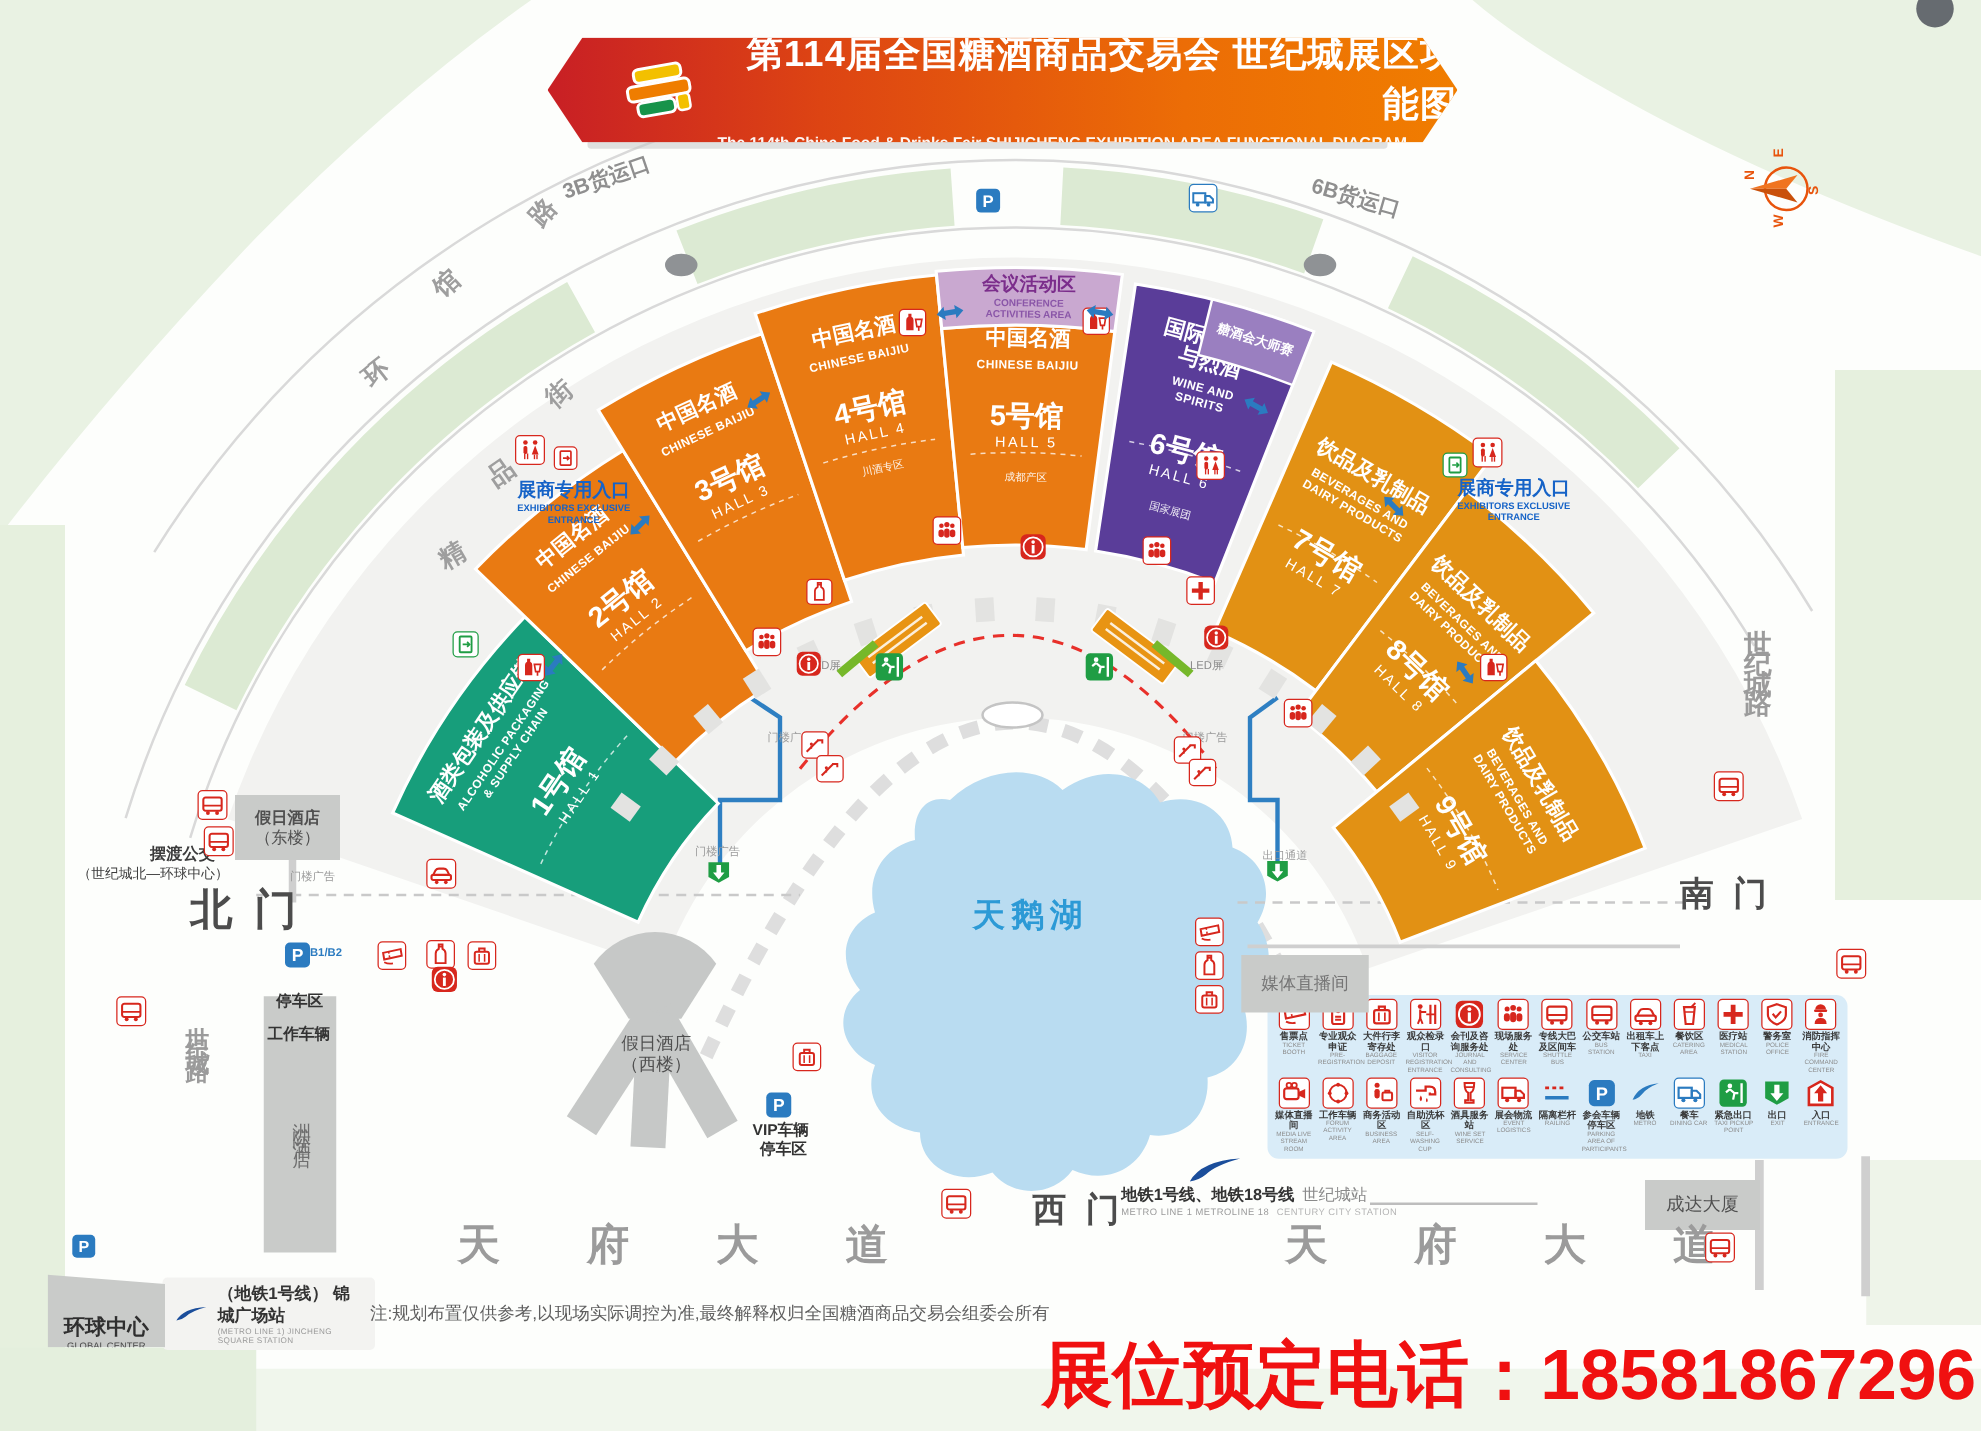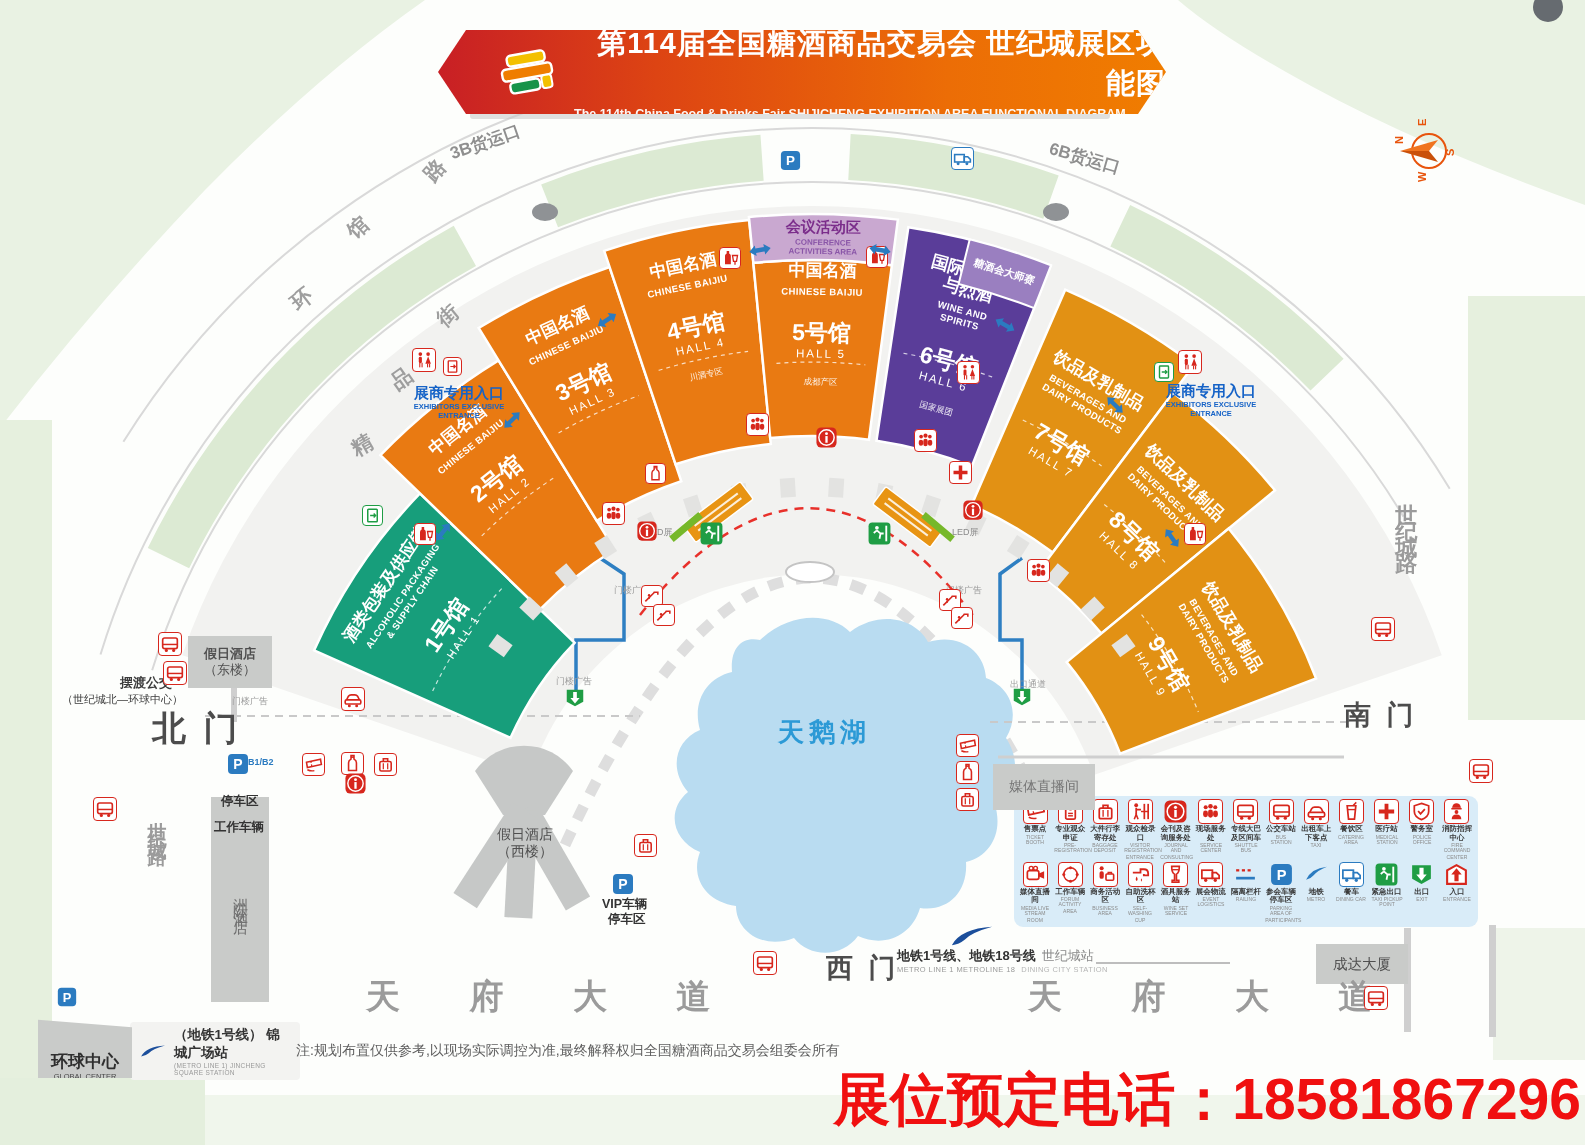--- a/index.html
+++ b/index.html
@@ -443,21 +443,21 @@
     <div class="cn">展商专用入口</div>
     <div class="en">EXHIBITORS EXCLUSIVE</div>
     <div class="en">ENTRANCE</div>
   </div>
 
   <svg class="micon bare blue" style="left:948px;top:925px;width:48px;height:22px;position:absolute" viewBox="0 0 24 12">
       <path d="M1,11 Q6,2 23,1 Q12,4 8,8 Q5,10.5 1,11 z" fill="#1b4e9b"></path>
     </svg>
   <div class="metrowest" style="left:897px;top:948px;">
     <div class="cn"><span>地铁1号线、地铁18号线</span><span class="sta">世纪城站</span></div>
-    <div class="en"><span>METRO LINE 1  METROLINE 18</span><span class="sta">DINING CITY STATION</span></div>
+    <div class="en"><span>METRO LINE 1  METROLINE 18</span><span class="sta">CENTURY CITY STATION</span></div>
   </div>
   <div class="wline" style="left:1096px;top:962px;width:134px;"></div>
 
   <div class="metrocard" style="left:130px;top:1022px;width:150px;height:50px;">
     <svg width="36" height="18" viewBox="0 0 24 12">
         <path d="M1,11 Q6,2 23,1 Q12,4 8,8 Q5,10.5 1,11 z" fill="#1b4e9b"></path>
       </svg>
     <div>
       <div class="cn">（地铁1号线） 锦城广场站</div>
       <div class="en">(METRO LINE 1)  JINCHENG SQUARE STATION</div>

